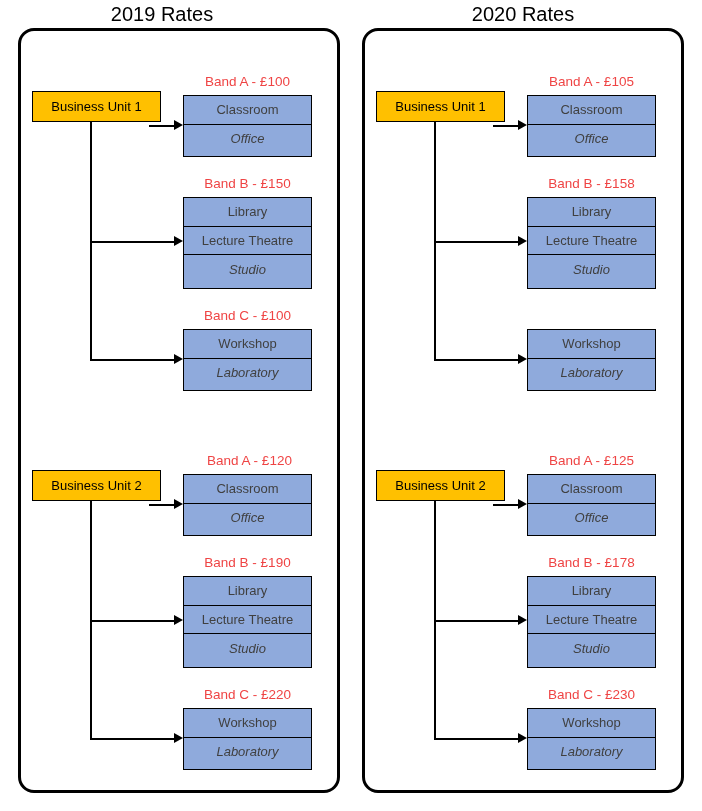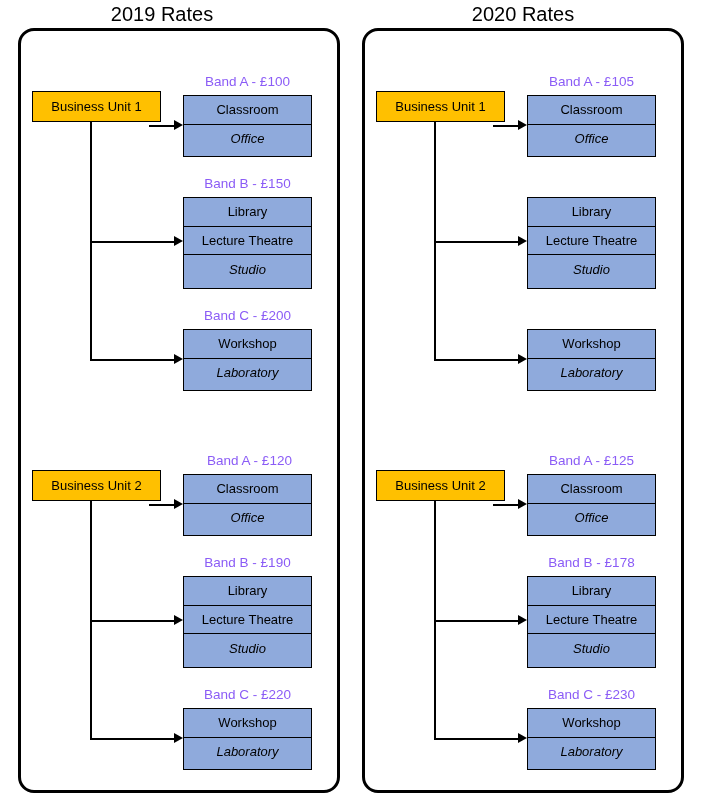--- a/index.html
+++ b/index.html
@@ -54,41 +54,41 @@
     color: #000000;
     white-space: nowrap;
   }
 
   
   .band-label {
     position: absolute;
     width: 129px;
     text-align: center;
     font-size: 13.5px;
-    color: #8b5cf6;
+    color: #ef4444;
     white-space: nowrap;
     line-height: 18px;
   }
 
   
   .band-stack {
     position: absolute;
     width: 129px;
     border: 1.5px solid #000000;
     box-sizing: border-box;
     background: #8FAADC;
   }
   .band-row {
     height: 28.5px;
     background: #8FAADC;
     display: flex;
     align-items: center;
     justify-content: center;
     font-size: 13px;
-    color: #000000;
+    color: #404040;
     white-space: nowrap;
     border-bottom: 1.5px solid #000000;
     box-sizing: border-box;
   }
   .band-row:last-child { border-bottom: none; font-style: italic; }
 
   
   .line-v {
     position: absolute;
     width: 2px;
@@ -124,21 +124,21 @@
     <div class="band-stack" style="left: 183px; top: 95px; height: 62px;">
       <div class="band-row">Classroom</div>
       <div class="band-row">Office</div>
     </div>
     <div class="band-label" style="left: 183px; top: 175px;">Band B - £150</div>
     <div class="band-stack" style="left: 183px; top: 197px; height: 91.5px;">
       <div class="band-row">Library</div>
       <div class="band-row">Lecture Theatre</div>
       <div class="band-row">Studio</div>
     </div>
-    <div class="band-label" style="left: 183px; top: 307px;">Band C - £200</div>
+    <div class="band-label" style="left: 183px; top: 307px;">Band C - £100</div>
     <div class="band-stack" style="left: 183px; top: 329px; height: 62px;">
       <div class="band-row">Workshop</div>
       <div class="band-row">Laboratory</div>
     </div>
     <div class="line-h" style="left: 149px; top: 124.5px; width: 25px;"></div>
     <div class="arrowhead" style="left: 174px; top: 119.5px;"></div>
     <div class="line-v" style="left: 89.5px; top: 122px; height: 237.5px;"></div>
     <div class="line-h" style="left: 89.5px; top: 241.25px; width: 84.5px;"></div>
     <div class="arrowhead" style="left: 174px; top: 236.25px;"></div>
     <div class="line-h" style="left: 89.5px; top: 358.5px; width: 84.5px;"></div>
@@ -166,20 +166,21 @@
     <div class="line-h" style="left: 89.5px; top: 620.25px; width: 84.5px;"></div>
     <div class="arrowhead" style="left: 174px; top: 615.25px;"></div>
     <div class="line-h" style="left: 89.5px; top: 737.5px; width: 84.5px;"></div>
     <div class="arrowhead" style="left: 174px; top: 732.5px;"></div>
     <div class="unit-box" style="left: 376px; top: 91px;">Business Unit 1</div>
     <div class="band-label" style="left: 527px; top: 73px;">Band A - £105</div>
     <div class="band-stack" style="left: 527px; top: 95px; height: 62px;">
       <div class="band-row">Classroom</div>
       <div class="band-row">Office</div>
     </div>
+    <div class="band-label" style="left: 527px; top: 175px;">Band B - £158</div>
     <div class="band-stack" style="left: 527px; top: 197px; height: 91.5px;">
       <div class="band-row">Library</div>
       <div class="band-row">Lecture Theatre</div>
       <div class="band-row">Studio</div>
     </div>
     <div class="band-stack" style="left: 527px; top: 329px; height: 62px;">
       <div class="band-row">Workshop</div>
       <div class="band-row">Laboratory</div>
     </div>
     <div class="line-h" style="left: 493px; top: 124.5px; width: 25px;"></div>

